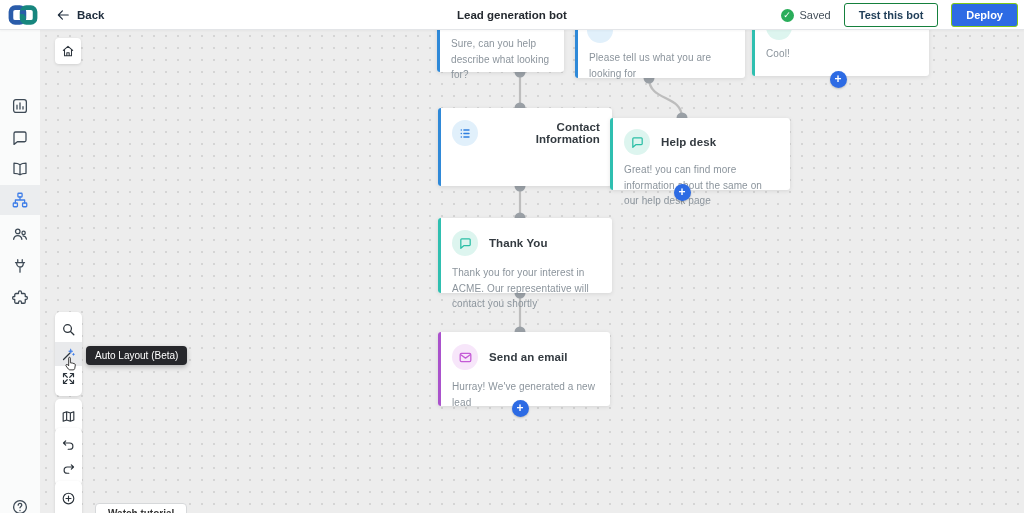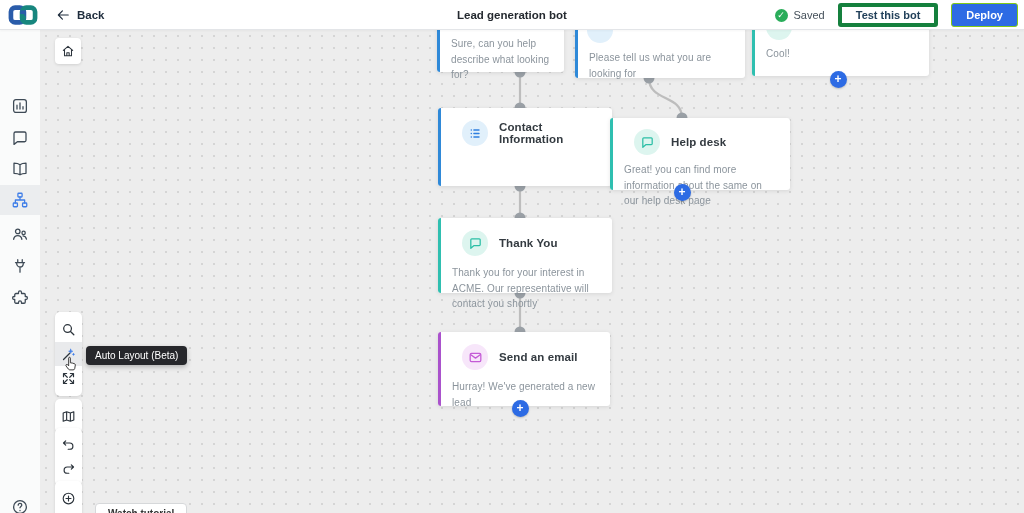--- a/index.html
+++ b/index.html
@@ -13,41 +13,41 @@
   .back { position:absolute; left:56px; top:0; height:30px; display:flex; align-items:center; gap:7px;
           color:#1f2d3d; font-size:11.5px; font-weight:600; cursor:pointer; }
   .page-title { position:absolute; left:0; right:0; top:0; height:30px; display:flex; align-items:center;
                 justify-content:center; font-size:11.5px; font-weight:600; color:#24292f; }
   .topbar-right { position:absolute; right:6px; top:0; height:30px; display:flex; align-items:center; gap:13px; }
   .saved { display:flex; align-items:center; gap:6px; font-size:11px; color:#45505a; }
   .saved-check { width:13px; height:13px; border-radius:50%; background:#2aad5a; color:#fff;
                  display:flex; align-items:center; justify-content:center; font-size:9px; line-height:1; }
   .btn { height:24px; border-radius:3px; font-size:11px; font-weight:600; display:flex; align-items:center;
          justify-content:center; padding:0 14px; cursor:pointer; }
-  .btn-outline { background:#fff; border:4px solid #15803d; color:#22405a; }
+  .btn-outline { background:#fff; border:1px solid #15803d; color:#22405a; }
   .btn-primary { background:#2d6be4; border:1px solid #84cc16; color:#fff; }
 
   
   .sidebar { position:absolute; left:0; top:30px; width:40px; height:483px; background:#fafbfb; z-index:40; }
   .side-item { position:absolute; left:0; width:40px; height:30px; display:flex; align-items:center;
                justify-content:center; color:#3e4a56; cursor:pointer; }
   .side-item svg { width:18px; height:18px; }
   .side-item.active { background:#ebedef; color:#3e7de8; }
 
   
   .canvas { position:absolute; left:40px; top:30px; width:984px; height:483px; overflow:hidden;
             background:#ededed;
             background-image:radial-gradient(#d5d5d5 1px, transparent 1.2px);
             background-size:12px 12px; }
   .edges { position:absolute; left:0; top:0; width:984px; height:483px; z-index:1; }
 
   .node { position:absolute; background:#fff; border-radius:3px; box-shadow:0 1px 4px rgba(0,0,0,.10);
           z-index:2; }
   .node .accent { position:absolute; left:0; top:0; bottom:0; width:3px; border-radius:3px 0 0 3px; }
-  .node-head { display:flex; align-items:center; gap:11px; padding:12px 12px 0 24px; }
+  .node-head { display:flex; align-items:center; gap:11px; padding:12px 12px 0 14px;text-align:right; }
   .node-icon { width:26px; height:26px; border-radius:50%; display:flex; align-items:center; justify-content:center; flex:0 0 26px; }
   .node-icon svg { width:15px; height:15px; }
   .node-title { font-size:11.5px; font-weight:700; color:#333a40; letter-spacing:.1px; }
   .node-body { padding:9px 12px 10px 14px; font-size:10px; line-height:1.55; color:#8b949c; letter-spacing:.1px; }
   .plus-btn { position:absolute; width:17px; height:17px; border-radius:50%; background:#2d6be4; color:#fff;
               display:flex; align-items:center; justify-content:center; font-size:12px; font-weight:700;
               line-height:1; z-index:5; cursor:pointer; box-shadow:0 1px 2px rgba(0,0,0,.2); }
   .float-circle { position:absolute; border-radius:50%; z-index:3; }
 
   

